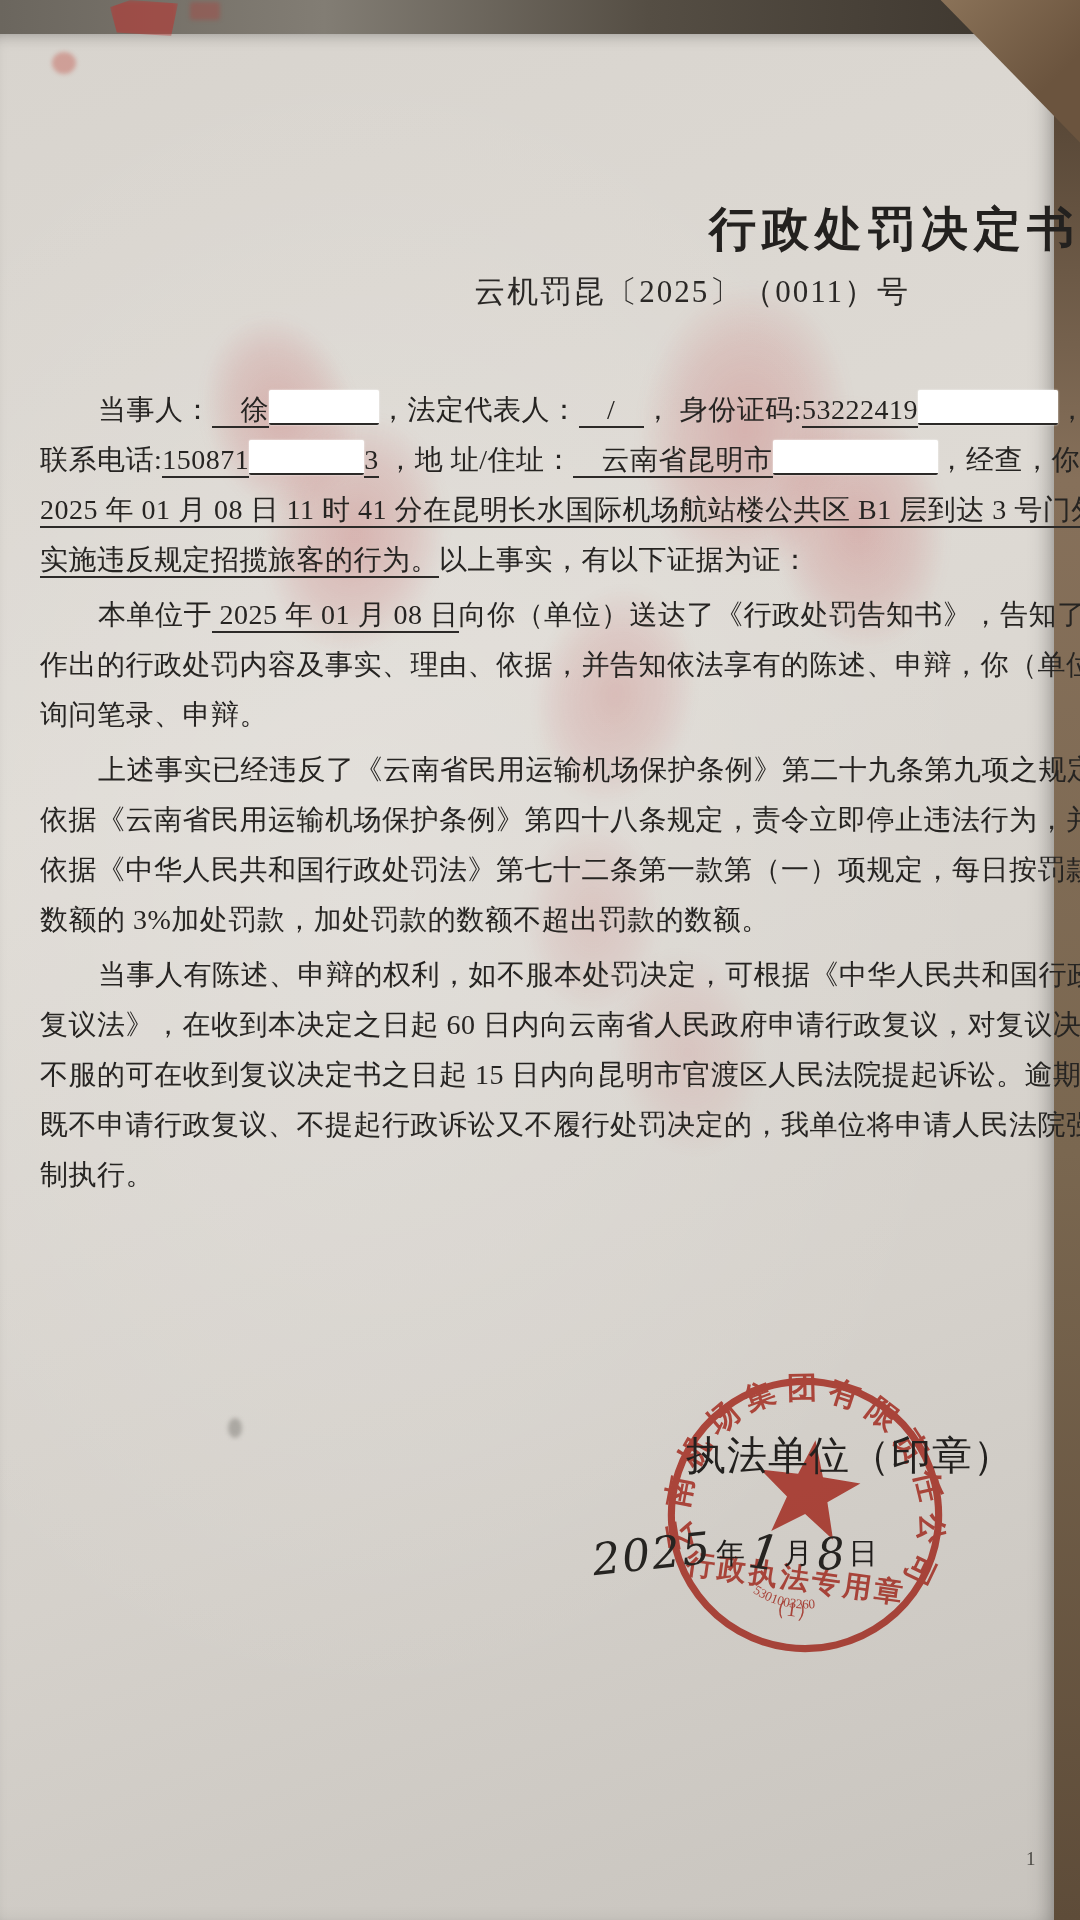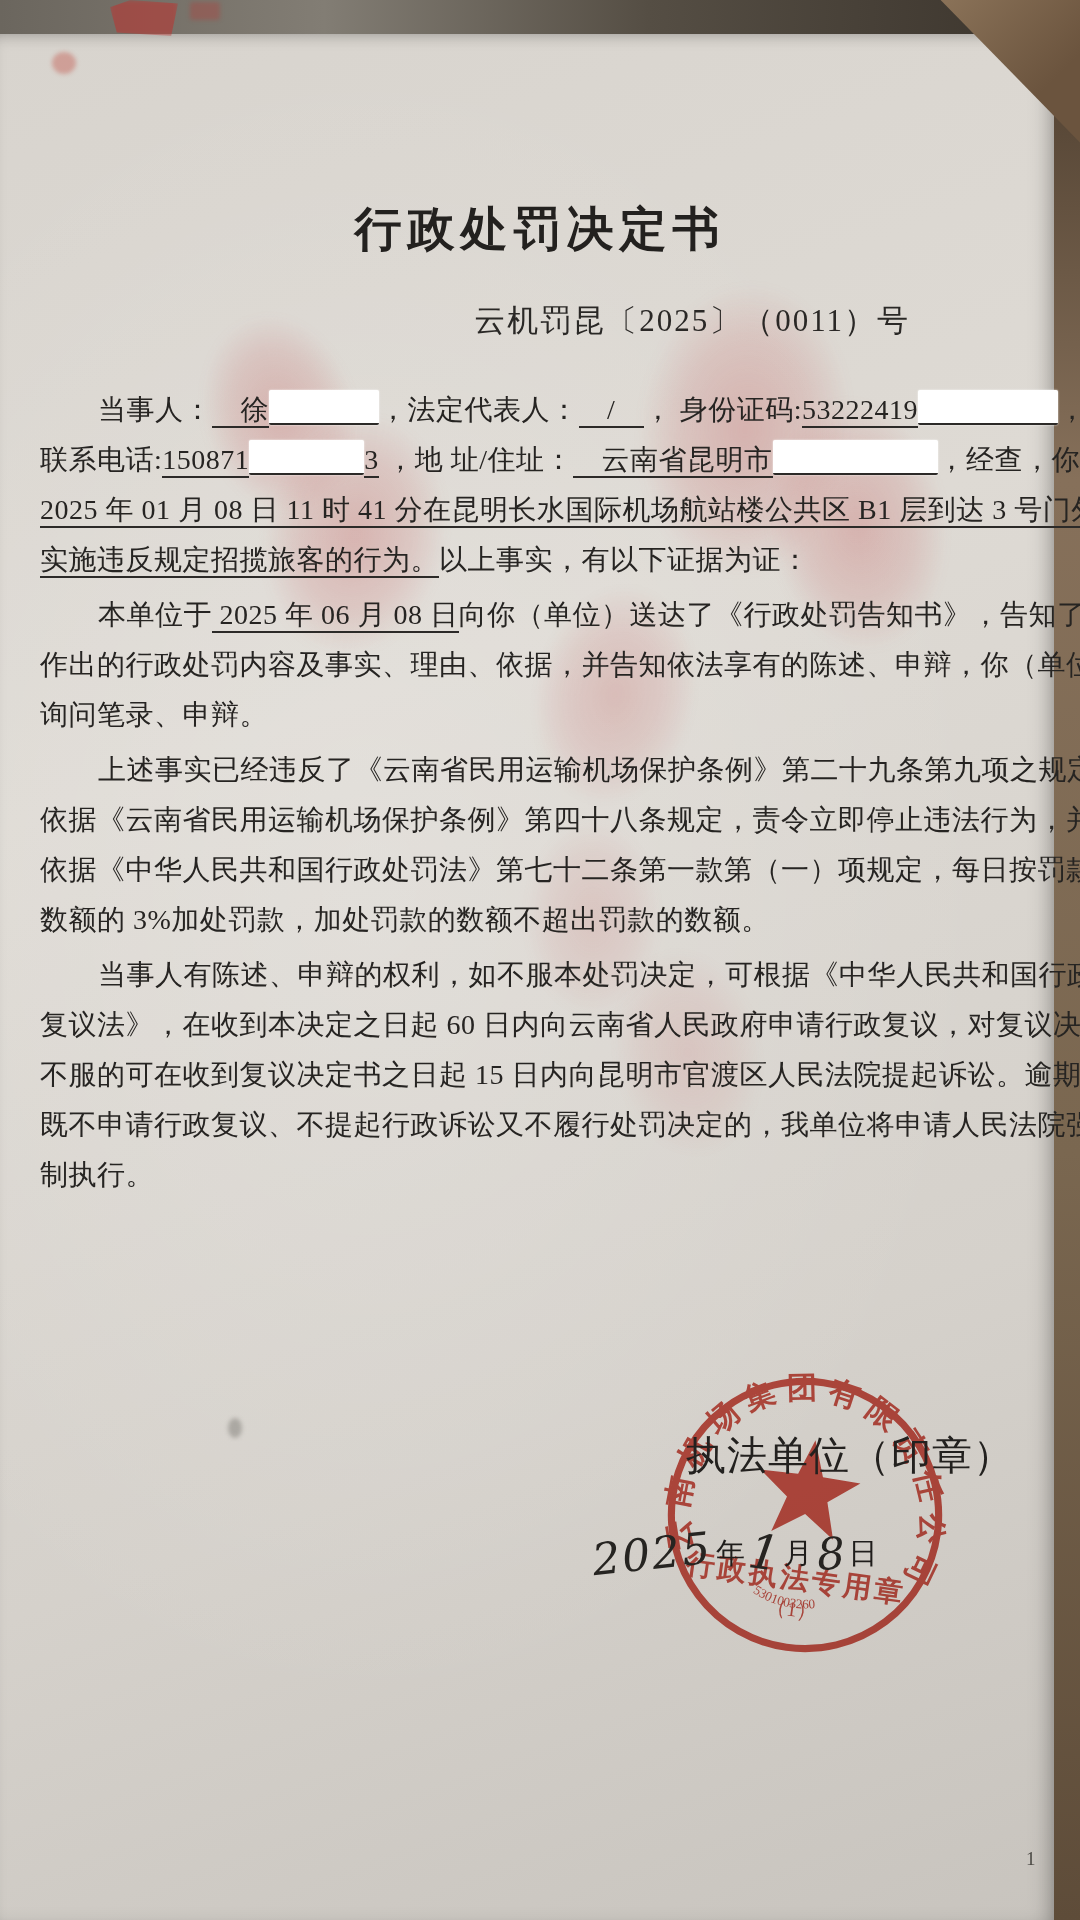--- a/index.html
+++ b/index.html
@@ -17,25 +17,25 @@
     background:linear-gradient(135deg,#8a7258 10%, #6b543e 70%);
     clip-path:polygon(100% 0, 18% 0, 100% 95%);}
   .paper{
     position:absolute;left:0;top:34px;right:26px;bottom:0;
     background:
       radial-gradient(ellipse 900px 1200px at 35% 45%, rgba(255,255,255,.18), rgba(0,0,0,0) 70%),
       linear-gradient(160deg,#d8d4ce 0%, #dedad4 35%, #d5d1cb 70%, #c8c4be 100%);
     box-shadow:inset -14px 0 22px -12px rgba(0,0,0,.35), inset 0 10px 16px -10px rgba(0,0,0,.25);
   }
   .title{
-    position:absolute;left:0;top:198px;width:1080px;text-align:center;
+    position:absolute;left:0;top:198px;width:1080px;text-align:right;
     font-size:47px;font-weight:700;color:#23211f;letter-spacing:6px;
   }
   .doc-number{
-    position:absolute;right:170px;top:300px;
+    position:absolute;right:170px;top:271px;
     font-size:31px;color:#2a2826;letter-spacing:2px;text-align:right;
   }
   .body-text{position:absolute;left:40px;top:380px;width:1004px;color:#262422;}
   .line{height:50px;line-height:50px;font-size:28px;white-space:nowrap;letter-spacing:.5px;}
   .line.ind{padding-left:58px;margin-top:5px;}
   .u{border-bottom:2px solid #2c2a28;padding-bottom:1px;}
   .redact{display:inline-block;background:#ffffff;height:32px;vertical-align:-6px;
     border-radius:2px;box-shadow:0 0 2px rgba(255,255,255,.9);}
   
   .fp{position:absolute;border-radius:50%;filter:blur(5px);pointer-events:none;
@@ -90,21 +90,21 @@
 <div class="fp fp7"></div>
 
 <div class="title">行政处罚决定书</div>
 <div class="doc-number">云机罚昆〔2025〕（0011）号</div>
 
 <div class="body-text">
     <div class="line ind"><span>当事人：</span><span class="u">　徐</span><span class="redact u" style="width: 110px;"></span><span>，法定代表人：</span><span class="u">　/　</span><span>， 身份证码:</span><span class="u">53222419</span><span class="redact u" style="width: 140px;"></span><span>，</span></div>
     <div class="line"><span>联系电话:</span><span class="u">150871</span><span class="redact u" style="width: 115px;"></span><span class="u">3</span><span> ，地 址/住址：</span><span class="u">　云南省昆明市</span><span class="redact u" style="width: 165px;"></span><span>，经查，你于</span></div>
     <div class="line"><span class="u">2025 年 01 月 08 日 11 时 41 分在昆明长水国际机场航站楼公共区 B1 层到达 3 号门外</span></div>
     <div class="line"><span class="u">实施违反规定招揽旅客的行为。</span><span>以上事实，有以下证据为证：</span></div>
-    <div class="line ind"><span>本单位于</span><span class="u"> 2025 年 06 月 08 日</span><span>向你（单位）送达了《行政处罚告知书》，告知了拟</span></div>
+    <div class="line ind"><span>本单位于</span><span class="u"> 2025 年 01 月 08 日</span><span>向你（单位）送达了《行政处罚告知书》，告知了拟</span></div>
     <div class="line"><span>作出的行政处罚内容及事实、理由、依据，并告知依法享有的陈述、申辩，你（单位）</span></div>
     <div class="line"><span>询问笔录、申辩。</span></div>
     <div class="line ind"><span>上述事实已经违反了《云南省民用运输机场保护条例》第二十九条第九项之规定，</span></div>
     <div class="line"><span>依据《云南省民用运输机场保护条例》第四十八条规定，责令立即停止违法行为，并</span></div>
     <div class="line"><span>依据《中华人民共和国行政处罚法》第七十二条第一款第（一）项规定，每日按罚款</span></div>
     <div class="line"><span>数额的 3%加处罚款，加处罚款的数额不超出罚款的数额。</span></div>
     <div class="line ind"><span>当事人有陈述、申辩的权利，如不服本处罚决定，可根据《中华人民共和国行政</span></div>
     <div class="line"><span>复议法》，在收到本决定之日起 60 日内向云南省人民政府申请行政复议，对复议决定</span></div>
     <div class="line"><span>不服的可在收到复议决定书之日起 15 日内向昆明市官渡区人民法院提起诉讼。逾期</span></div>
     <div class="line"><span>既不申请行政复议、不提起行政诉讼又不履行处罚决定的，我单位将申请人民法院强</span></div>

